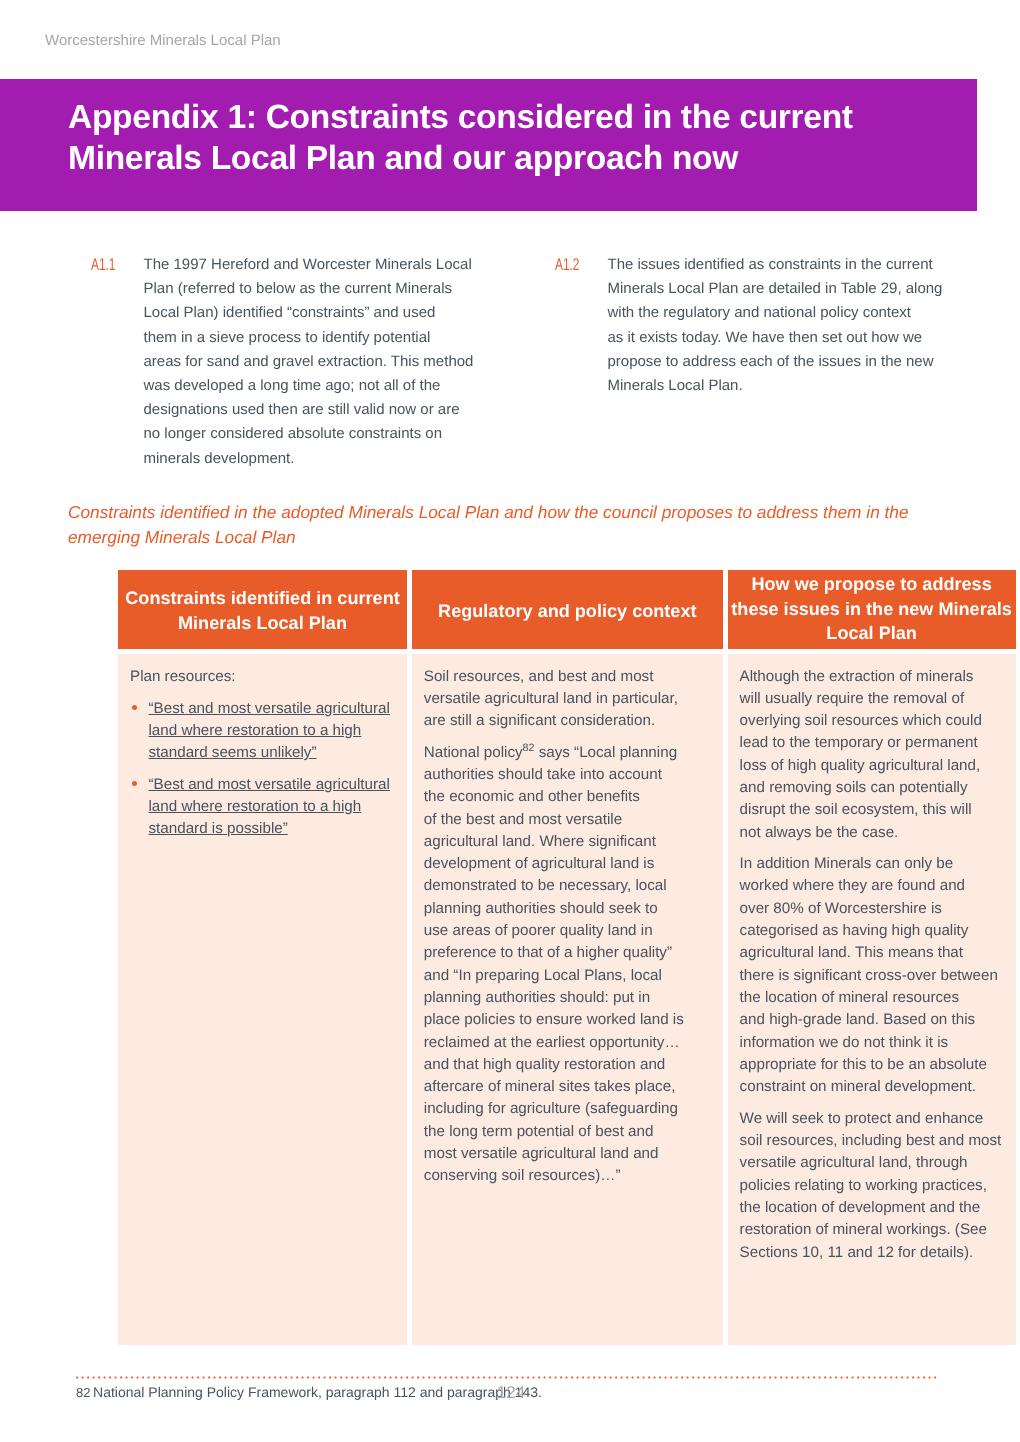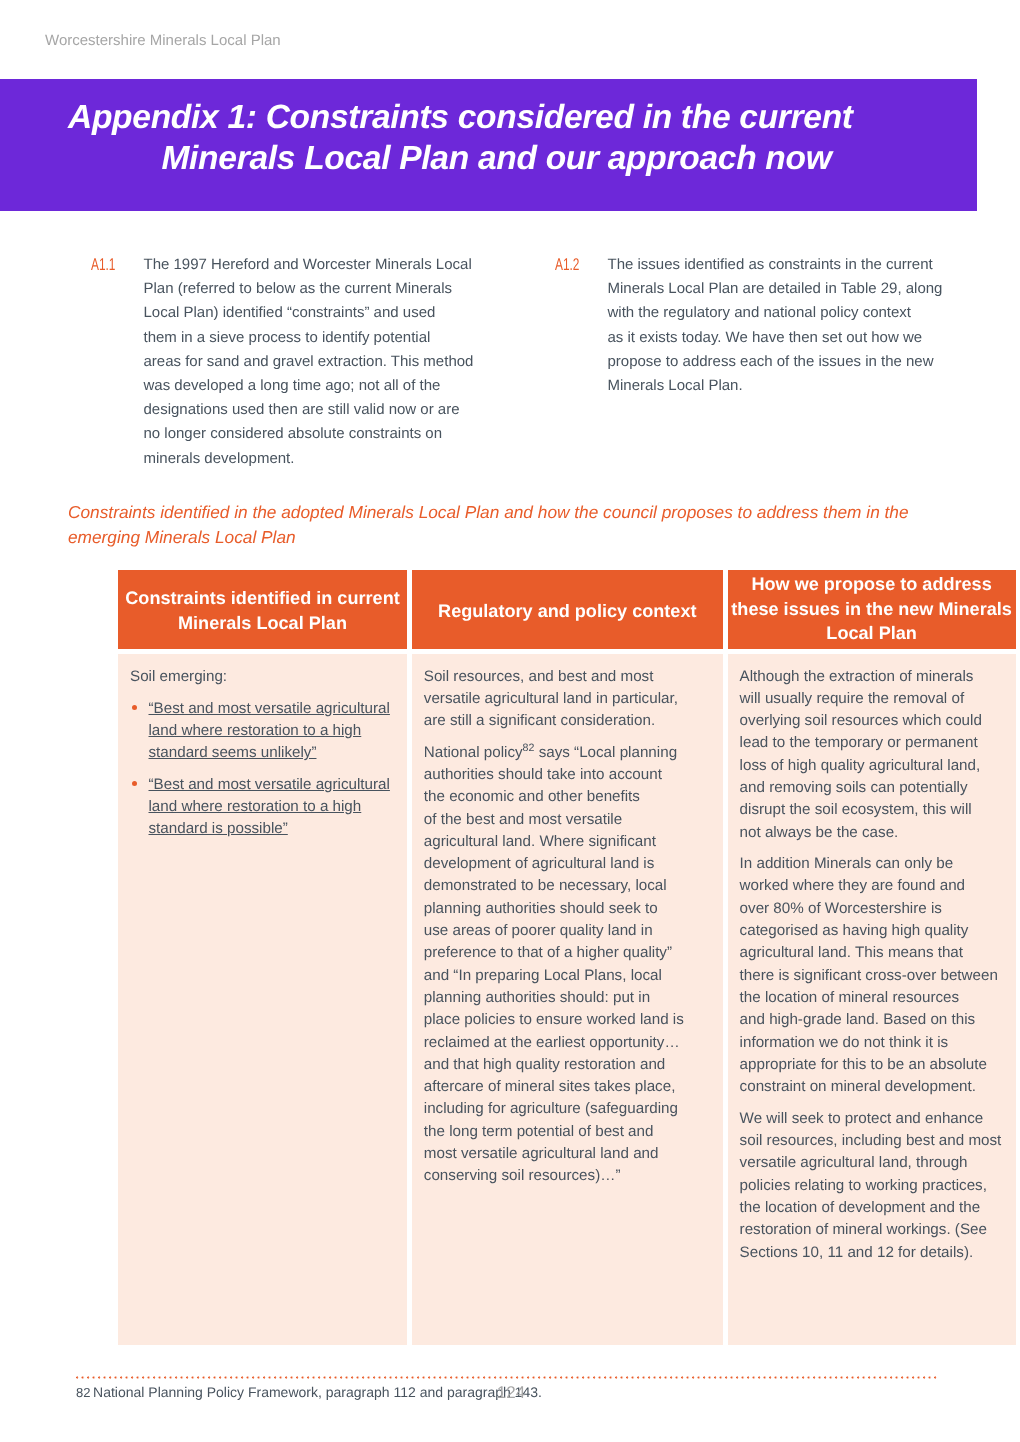--- a/index.html
+++ b/index.html
@@ -14,30 +14,29 @@
     overflow:hidden;
     -webkit-font-smoothing:antialiased;
     text-rendering:geometricPrecision;
   }
   .running-head {
     position:absolute; left:45px; top:31.5px;
     font-size:15px; line-height:18px; color:#a6a6a6; letter-spacing:0px;
   }
   .banner {
     position:absolute; left:0; top:79px; width:977px; height:132px;
-    background:#6d28d9;
-    font-style:italic;
+    background:#a21caf;
   }
   .banner-title {
     position:absolute; left:68px; top:17.5px; width:857px;
     color:#ffffff; font-size:33.6px; font-weight:bold; line-height:41.5px;
     letter-spacing:-0.32px; white-space:nowrap;
   }
   .banner-title .l1 { display:block; text-align:left; }
-  .banner-title .l2 { display:block; text-align:center; }
+  .banner-title .l2 { display:block; text-align:left; }
 
   .col { position:absolute; top:253px; }
   .col-left  { left:68px; width:440px; }
   .col-right { left:532px; width:440px; }
   .para { position:relative; padding-left:52.5px;margin-left:23px; }
   .para-num  { position:absolute; left:0; top:0; color:#e85c2a; font-size:17px; line-height:24.2px;
                display:inline-block; transform:scaleX(0.70); transform-origin:left center; }
   .para-body { font-size:15px; line-height:24.2px; width:400px; display:block; }
 
   .caption {
@@ -127,21 +126,21 @@
 <div class="tbl">
   <div class="trow thead">
     <div class="tcell c1" data-bind-lines="table.header_lines.0">Constraints identified in current<br>Minerals Local Plan</div>
     <div class="gap"></div>
     <div class="tcell c2" data-bind-lines="table.header_lines.1">Regulatory and policy context</div>
     <div class="gap"></div>
     <div class="tcell c3" data-bind-lines="table.header_lines.2">How we propose to address<br>these issues in the new Minerals<br>Local Plan</div>
   </div>
   <div class="trow tbody">
     <div class="tcell c1">
-      <p data-bind="table.col1.intro">Soil emerging:</p>
+      <p data-bind="table.col1.intro">Plan resources:</p>
       <ul class="bullets">
         <li data-bind-lines="table.col1.bullet_lines.0">“Best and most versatile agricultural<br>land where restoration to a high<br>standard seems unlikely”</li>
         <li data-bind-lines="table.col1.bullet_lines.1">“Best and most versatile agricultural<br>land where restoration to a high<br>standard is possible”</li>
       </ul>
     </div>
     <div class="gap"></div>
     <div class="tcell c2">
       <p data-bind-lines="table.col2.p1_lines">Soil resources, and best and most<br>versatile agricultural land in particular,<br>are still a significant consideration.</p>
       <p><span data-bind="table.col2.p2_pre">National policy</span><sup class="fn" data-bind="table.col2.p2_sup">82</sup><span data-bind-lines="table.col2.p2_lines"> says “Local planning<br>authorities should take into account<br>the economic and other benefits<br>of the best and most versatile<br>agricultural land. Where significant<br>development of agricultural land is<br>demonstrated to be necessary, local<br>planning authorities should seek to<br>use areas of poorer quality land in<br>preference to that of a higher quality”<br>and “In preparing Local Plans, local<br>planning authorities should: put in<br>place policies to ensure worked land is<br>reclaimed at the earliest opportunity…<br>and that high quality restoration and<br>aftercare of mineral sites takes place,<br>including for agriculture (safeguarding<br>the long term potential of best and<br>most versatile agricultural land and<br>conserving soil resources)…”</span></p>
     </div>

